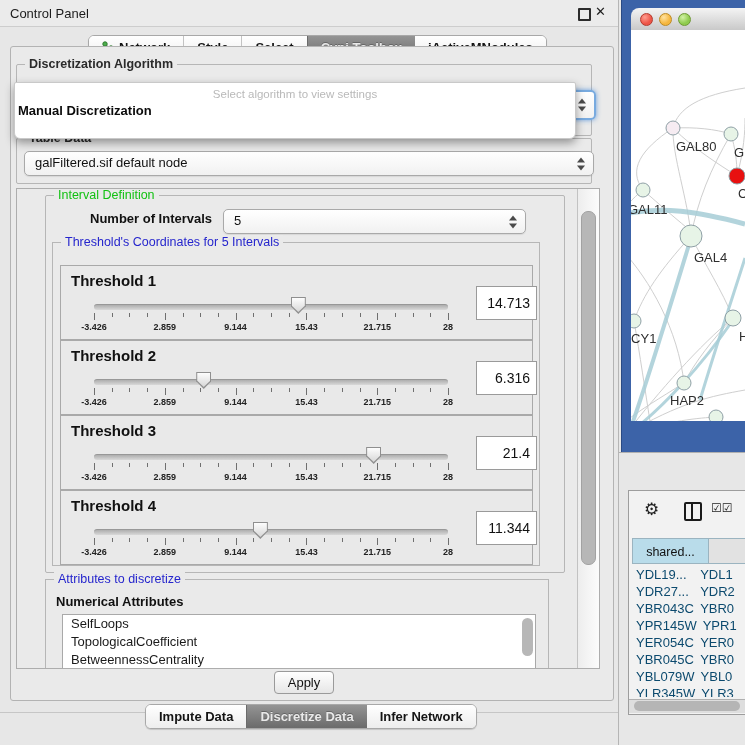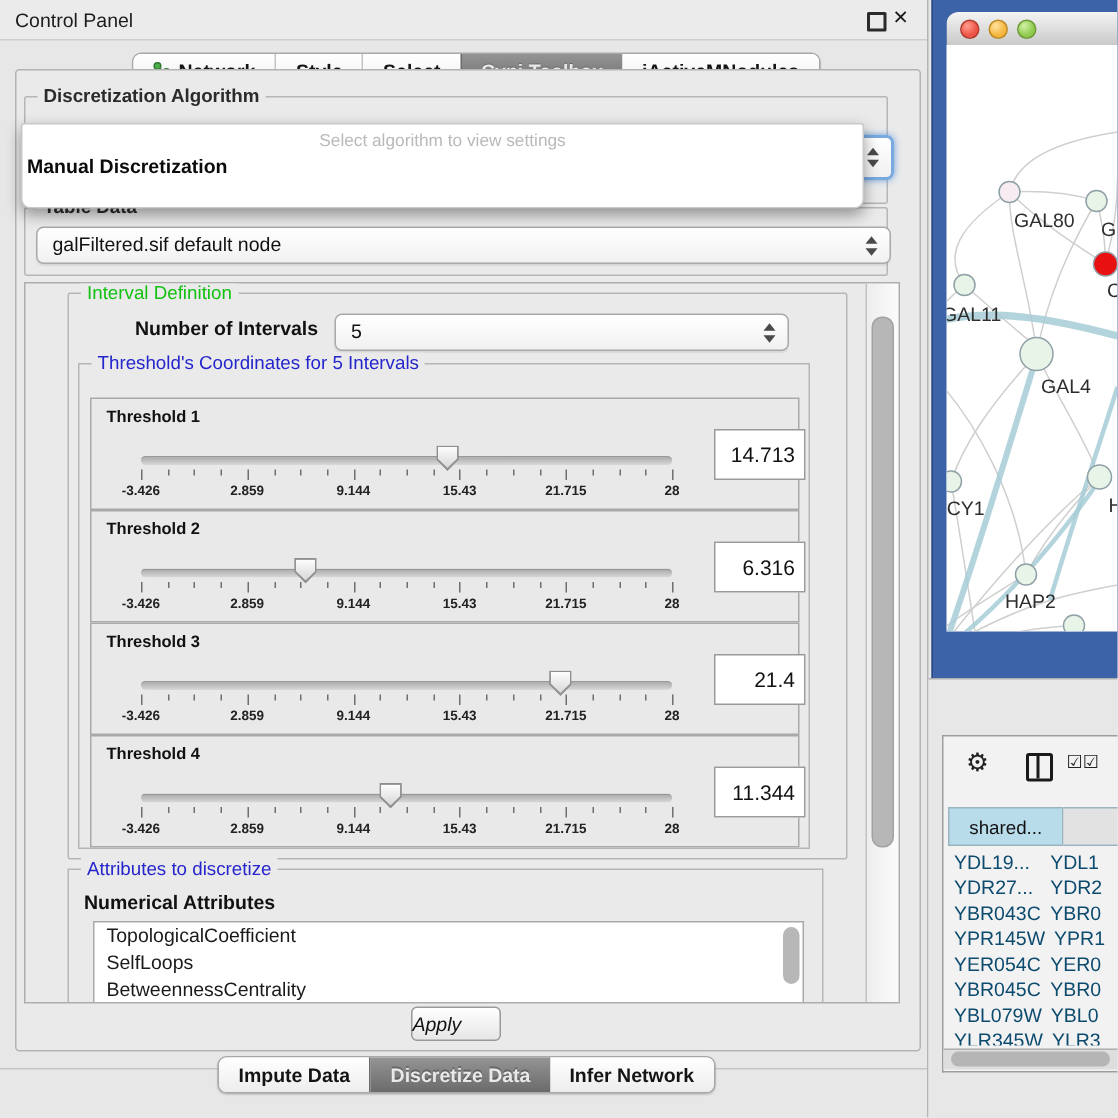--- a/index.html
+++ b/index.html
@@ -61,40 +61,40 @@
   .v-scrollbar{position:absolute;right:0;top:0;width:21px;height:100%;background:linear-gradient(to right,#ededed,#fcfcfc);border-left:1px solid #c2c2c2;}
   .v-thumb{position:absolute;left:3px;top:22px;width:13px;height:352px;background:#b7b7b7;border:1px solid #a2a2a2;border-radius:7px;}
 
   .interval-group{left:28px;top:6px;width:518px;height:376px;}   
   .group-title-in{position:absolute;top:-8px;left:8px;padding:0 4px;background:#eaeaea;font-size:12.5px;}
   .num-label{position:absolute;left:44px;top:15px;font-size:13px;font-weight:bold;color:#111;}
   .num-combo{position:absolute;left:177px;top:13px;width:291px;height:23px;}
   .thresholds-group{position:absolute;left:6px;top:46px;width:486px;height:322px;border:1px solid #b6b6b6;}
 
   .threshold-panel{position:absolute;left:7px;width:471px;height:73px;background:#e9e9e9;border:1px solid #a9a9a9;}
-  .th-label{position:absolute;left:10px;top:6px;font-size:11px;font-weight:bold;color:#111;}
+  .th-label{position:absolute;left:10px;top:6px;font-size:15px;font-weight:bold;color:#111;}
   .slider-track{position:absolute;left:33px;top:38px;width:354px;height:5px;border-radius:3px;
      background:linear-gradient(#aeaeae,#d9d9d9);border-top:1px solid #989898;}
   .slider-handle{position:absolute;width:15px;height:17px;top:31px;
      clip-path:polygon(0 0,100% 0,100% 55%,50% 100%,0 55%);background:#8f8f8f;}
   .handle-inner{position:absolute;left:1px;top:1px;right:1px;bottom:2px;
      clip-path:polygon(0 0,100% 0,100% 55%,50% 100%,0 55%);background:linear-gradient(#fdfdfd,#d7d7d7);}
   .tick{position:absolute;top:47px;width:1px;background:#6f6f6f;}
   .tick-label{position:absolute;top:56px;transform:translateX(-50%);font-size:9px;font-weight:bold;color:#222;}
   .th-value{position:absolute;left:415px;top:20px;width:53px;height:32px;background:#fff;border:1px solid #9a9a9a;
      font-size:14px;color:#111;text-align:right;line-height:32px;padding-right:6px;}
 
   .attr-group{position:absolute;left:28px;top:390px;width:502px;height:120px;border:1px solid #b6b6b6;} 
   .attr-subtitle{position:absolute;left:10px;top:14px;font-size:13px;font-weight:bold;color:#111;}
   .attr-list{position:absolute;left:16px;top:34px;width:472px;height:120px;background:#fff;border:1px solid #a9a9a9;overflow:hidden;}
   .attr-item{font-size:13px;color:#1a1a1a;line-height:18px;padding-left:8px;white-space:nowrap;}
   .attr-scroll{position:absolute;right:2px;top:3px;width:11px;height:38px;background:#b7b7b7;border-radius:6px;}
 
   .apply-btn{left:274px;top:671px;width:58px;height:21px;background:linear-gradient(#ffffff,#e6e6e6);
-     border:1px solid #9a9a9a;border-radius:4px;font-size:13px;color:#111;line-height:21px;font-style:italic;}
+     border:1px solid #9a9a9a;border-radius:4px;font-size:13px;color:#111;text-align:center;line-height:21px;}
 
   
   .dock-divider{left:618px;top:0;width:1px;height:745px;background:#b5b5b5;}
   .net-frame{left:621px;top:0;width:124px;height:452px;background:#3c63a8;border-left:1px solid #2a4a84;}
   .net-titlebar{left:631px;top:8px;width:114px;height:22px;border-radius:8px 0 0 0;
      background:linear-gradient(#f4f4f4,#c9c9c9);border-bottom:1px solid #8f8f8f;}
   .light{position:absolute;top:5px;width:11px;height:11px;border-radius:50%;}
   .light.red{left:9px;background:radial-gradient(circle at 35% 30%,#ff9d8f,#ee5548 60%);border:1px solid #b33a2e;}
   .light.yellow{left:28px;background:radial-gradient(circle at 35% 30%,#ffe2a0,#f5b63e 60%);border:1px solid #bd8a22;}
   .light.green{left:47px;background:radial-gradient(circle at 35% 30%,#d2f1a5,#8fcb4e 60%);border:1px solid #6e9a34;}
@@ -328,22 +328,22 @@
           </div>
         </div>
     </div>
   </div>
 
   <div class="attr-group">
     <span class="group-title-in t-blue">Attributes to discretize</span>
     <span class="attr-subtitle">Numerical Attributes</span>
     <div class="attr-list">
       <div id="attr-items">
+          <div class="attr-item">SelfLoops</div>
           <div class="attr-item">TopologicalCoefficient</div>
-          <div class="attr-item">SelfLoops</div>
           <div class="attr-item">BetweennessCentrality</div>
         </div>
       <div class="attr-scroll"></div>
     </div>
   </div>
 
   <div class="v-scrollbar">
     <div class="v-thumb"></div>
   </div>
 </div>

